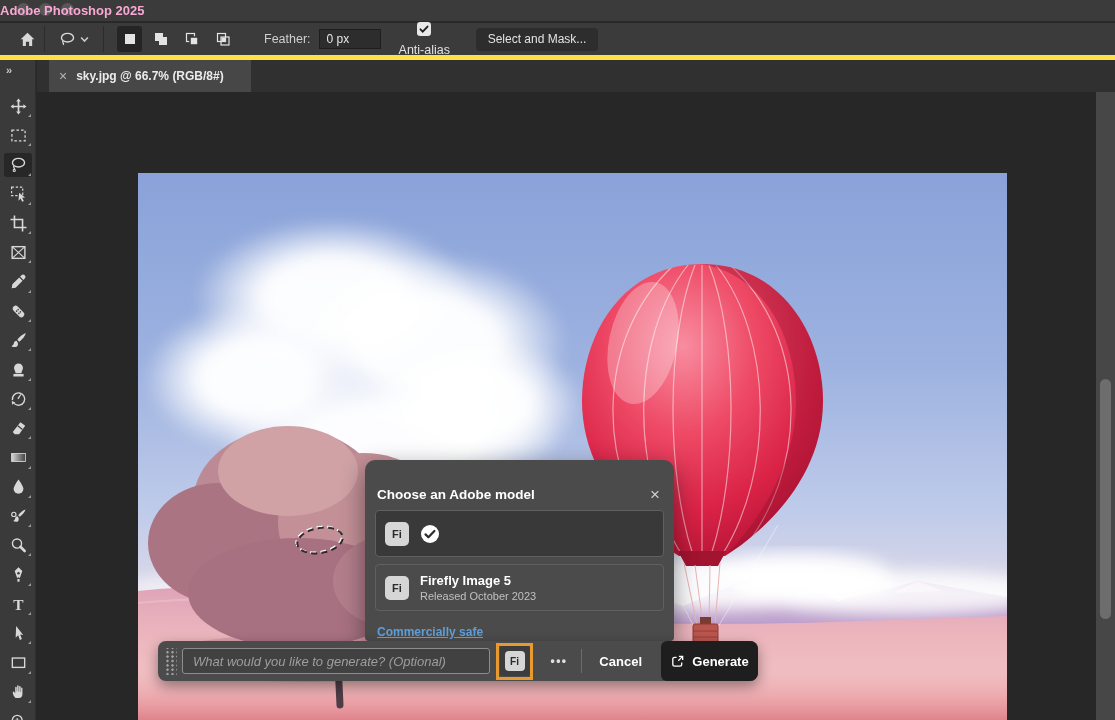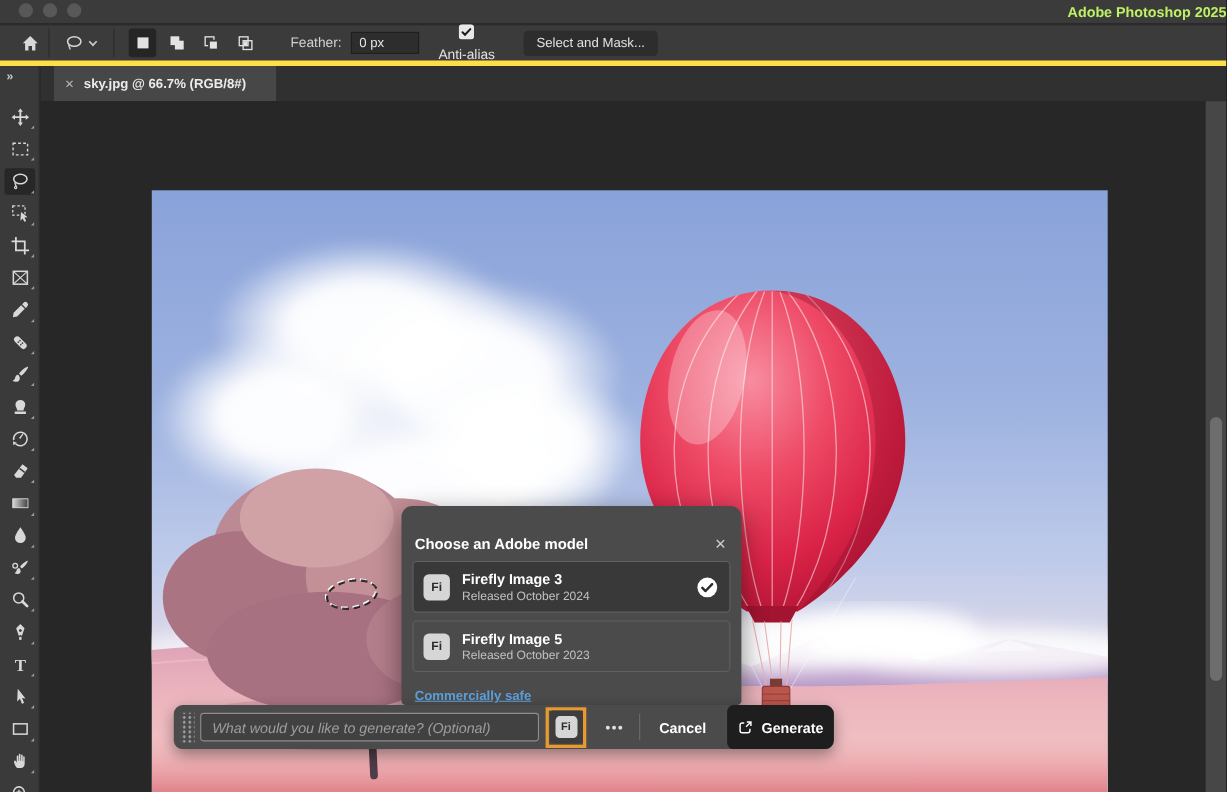--- a/index.html
+++ b/index.html
@@ -6,22 +6,22 @@
   html,body { background:#1d1d1d; }
   body { font-family:"Liberation Sans", sans-serif; }
   .app { position:relative; width:1115px; height:720px; background:#282828; overflow:hidden;
          color:#e0e0e0; font-size:13px; }
 
   
   .titlebar { position:absolute; left:0; top:0; width:1115px; height:22px; background:#3b3b3b;
               border-bottom:1px solid #2a2a2a; }
   .traffic { position:absolute; top:3px; width:13px; height:13px; border-radius:50%; background:#585858; }
   .t1{left:17px}.t2{left:39px}.t3{left:61px}
-  .win-title { position:absolute; left:0; right:0; top:0; text-align:right; line-height:21px;
-               color:#bef264; font-size:13px; font-weight:bold; }
+  .win-title { position:absolute; left:0; right:0; top:0; text-align:left; line-height:21px;
+               color:#f9a8d4; font-size:13px; font-weight:bold; }
 
   
   .optionsbar { position:absolute; left:0; top:23px; width:1115px; height:37px; background:#3b3b3b;
                 border-bottom:5px solid #fde047; display:flex; align-items:center; }
   .ob-sep { width:1px; height:26px; background:#2c2c2c; }
   .ob-btn { display:flex; align-items:center; justify-content:center; height:26px; border-radius:3px; cursor:default; }
   .home-btn { width:34px; margin-left:10px; }
   .tool-preset { width:46px; margin:0 6px; gap:4px; }
   .mode-btn { width:25px; margin:0 3px; }
   .mode-btn.active { background:#252525; }
@@ -426,24 +426,20 @@
   </div>
 
   <div class="dialog">
     <div class="dlg-head">
       <span class="dlg-title">Choose an Adobe model</span>
       <span class="dlg-close">×</span>
     </div>
     <div id="model-list">
         <div class="model-card selected">
           <span class="fi-badge">Fi</span>
-          <div class="model-text">
-            <div class="model-name">Firefly Image 3</div>
-            <div class="model-sub">Released October 2024</div>
-          </div>
           <svg class="model-check" viewBox="0 0 20 20">
             <circle cx="10" cy="10" r="9" fill="#ffffff"></circle>
             <path d="M5.5 10.4 8.4 13.3 14.4 7" stroke="#2b2b2b" stroke-width="2.2" fill="none" stroke-linecap="round" stroke-linejoin="round"></path>
           </svg>
         </div>
         <div class="model-card">
           <span class="fi-badge">Fi</span>
           <div class="model-text">
             <div class="model-name">Firefly Image 5</div>
             <div class="model-sub">Released October 2023</div>

